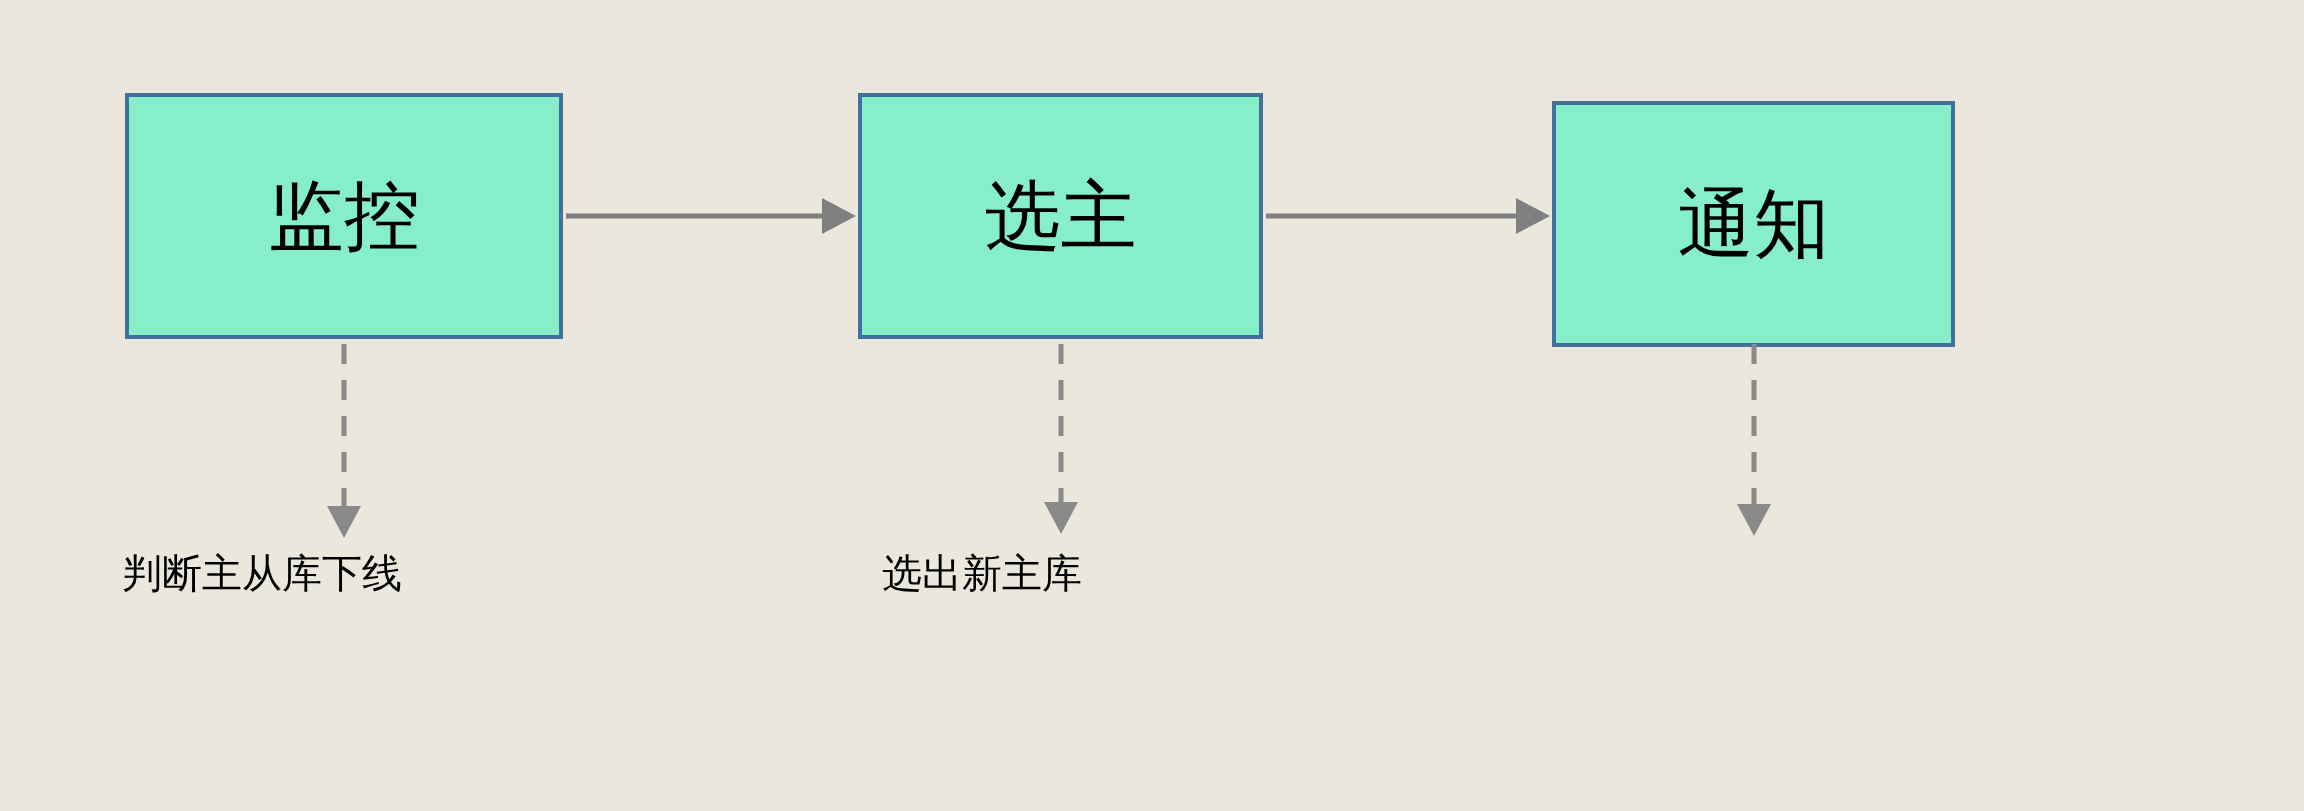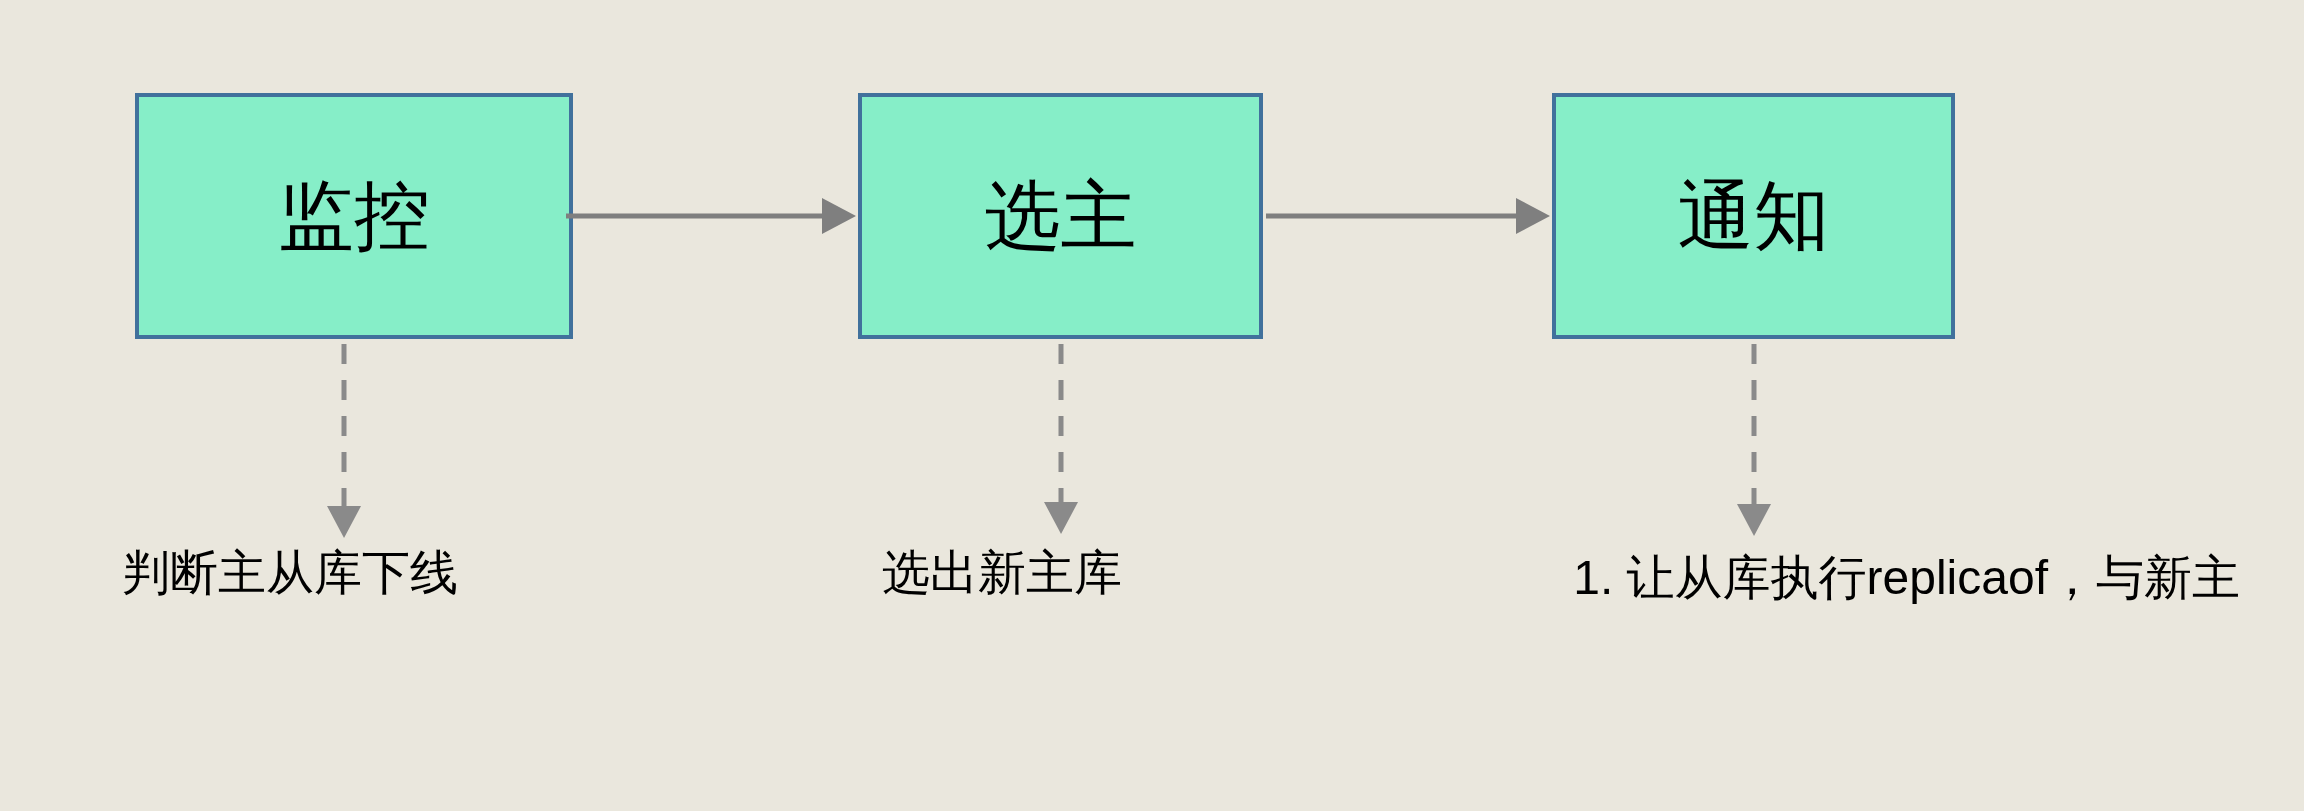--- a/index.html
+++ b/index.html
@@ -30,37 +30,36 @@
     display: flex;
     align-items: center;
     justify-content: center;
   }
   .node .node-label {
     font-size: 76px;
     line-height: 1;
     letter-spacing: 0;
     color: #000000;
   }
-  #node-monitor { left: 125px; width: 438px; margin-left: 10px; }
+  #node-monitor { left: 125px; width: 438px; }
   #node-elect   { left: 858px; width: 405px; text-align: right; }
-  #node-notify  { left: 1552px; width: 403px; }
+  #node-notify  { left: 1552px; width: 403px; margin-top: 8px; }
 
   .arrows-layer {
     position: absolute;
     left: 0; top: 0;
     pointer-events: none;
   }
 
   .note {
     position: absolute;
-    font-size: 48px;
+    font-size: 40px;
     line-height: 74px;
     white-space: nowrap;
     color: #000000;
-    text-align: right;
   }
   #note-monitor { left: 122px; top: 536px; }
   #note-elect   { left: 882px; top: 536px; }
   #note-notify  { left: 1360px; top: 541px; white-space: normal; width: 880px; }
   #note-notify .note-line { white-space: nowrap; }
 </style>
 </head>
 <body>
 
 <div class="stage">
@@ -103,16 +102,15 @@
       <line x1="1754" y1="344" x2="1754" y2="504" stroke="#8a8a8a" stroke-width="5" stroke-dasharray="20 16"></line>
       <polygon points="1737,504 1771,504 1754,536" fill="#8a8a8a"></polygon>
     </g>
   </svg>
 
   <div class="note" id="note-monitor">判断主从库下线</div>
 
   <div class="note" id="note-elect">选出新主库</div>
 
   <div class="note" id="note-notify">
-    <div class="note-line">1. 让从库执行replicaof，与新主</div>
   </div>
 
 </div>
 
 </body></html>

